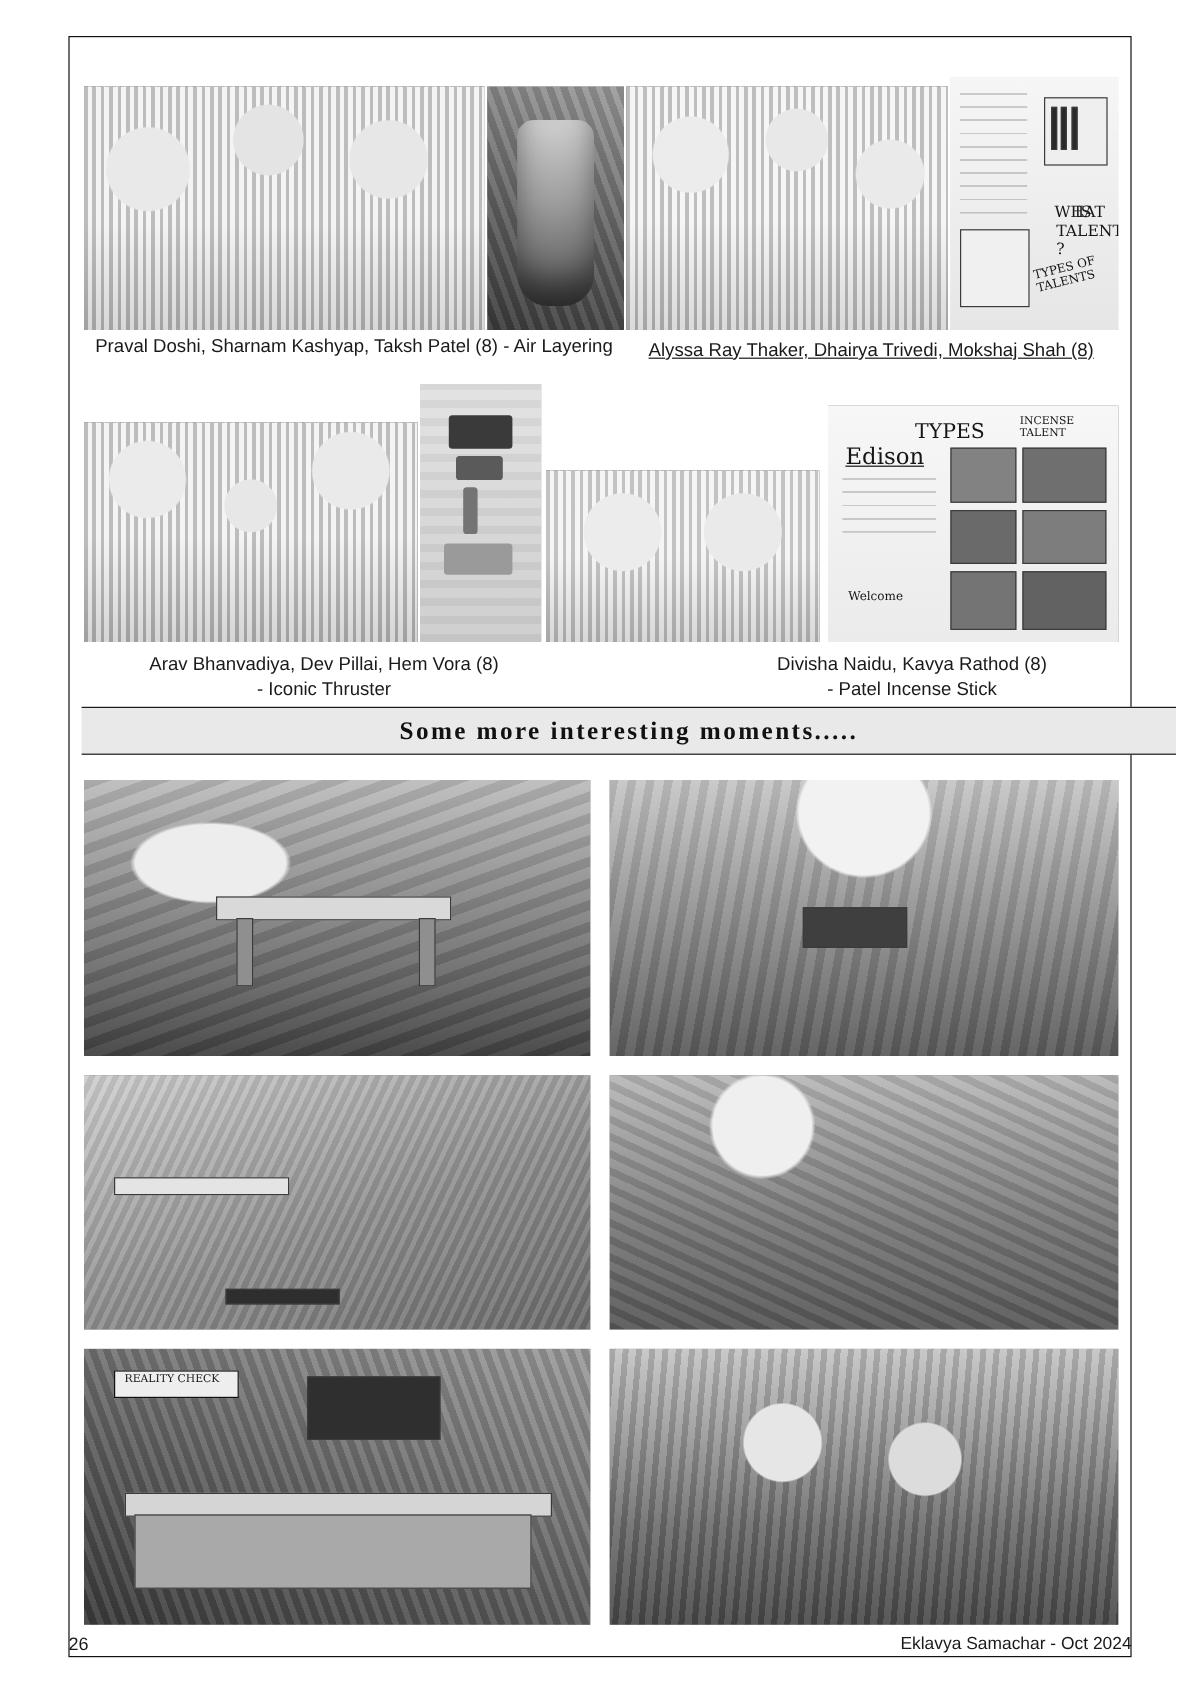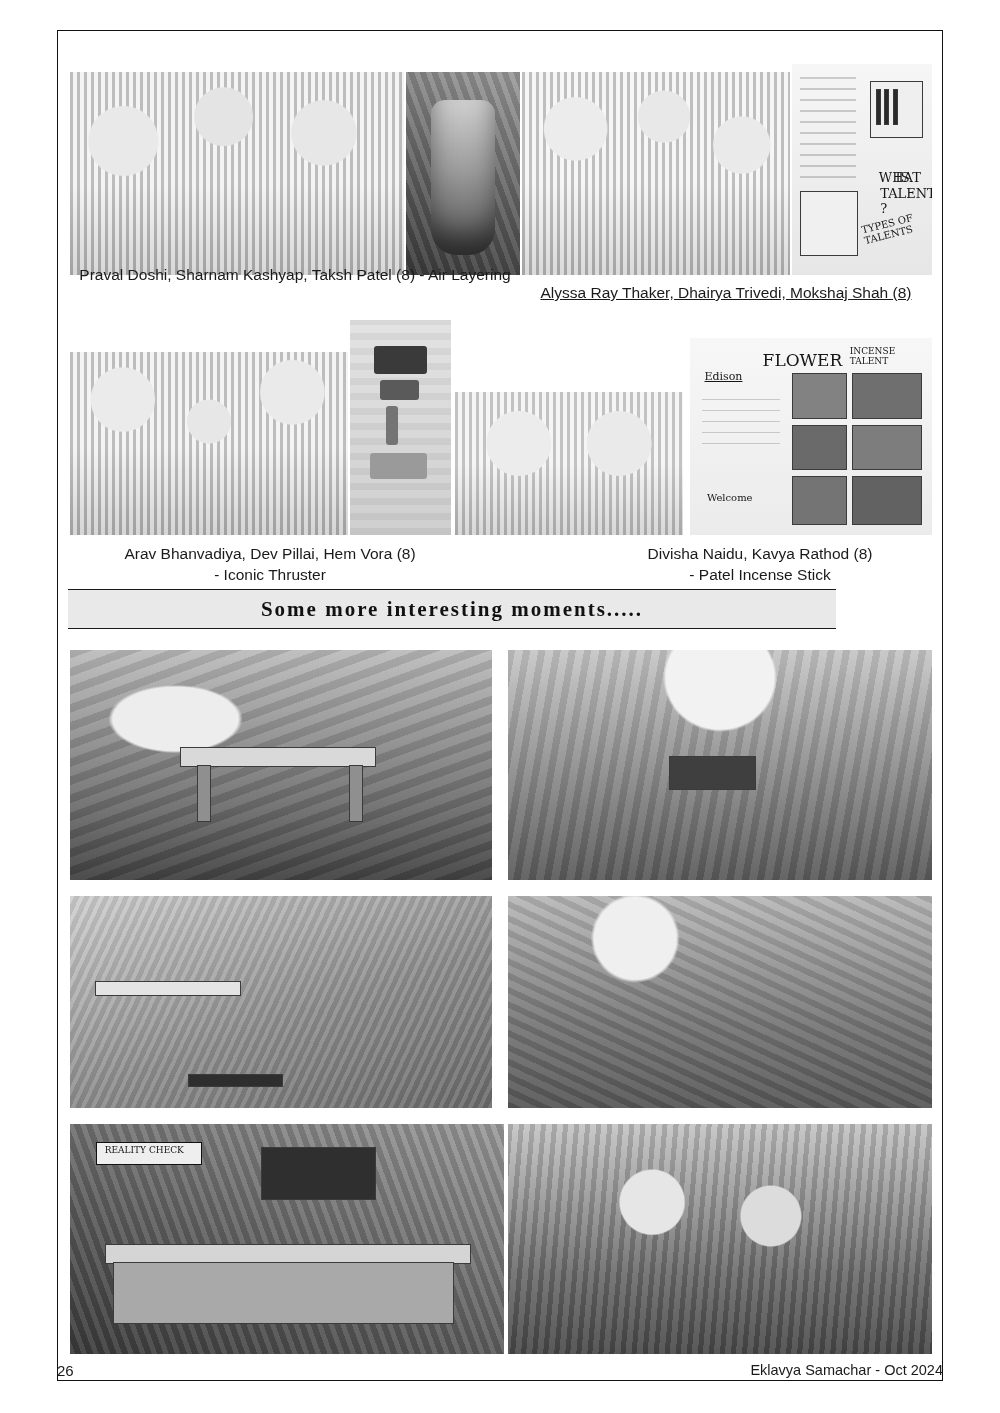--- a/index.html
+++ b/index.html
@@ -92,21 +92,21 @@
     font-size: 15.5px;
     line-height: 21px;
     color: #1a1a1a;
     font-family: "Liberation Sans", sans-serif;
   }
 
   .section-band {
     position: absolute;
     left: 68px;
     top: 589px;
-    width: 768px;
+    width: 912px;
     height: 38px;
     background: #e9e9e9;
     border-top: 1.6px solid #1a1a1a;
     border-bottom: 1.6px solid #1a1a1a;
     display: flex;
     align-items: center;
     justify-content: center;
   }
   .section-band span {
     font-family: "Liberation Serif", serif;
@@ -203,21 +203,21 @@
     <div class="mini-box" style="left:60%; top:12%; width:3px; height:16%; background:#2a2a2a;"></div>
     <div class="mini-box" style="left:66%; top:12%; width:3px; height:16%; background:#2a2a2a;"></div>
     <div class="mini-box" style="left:72%; top:12%; width:3px; height:16%; background:#2a2a2a;"></div>
     <div class="hand-title" style="left:62%; top:50%;">WHAT</div>
     <div class="hand-title" style="left:74%; top:50%;">IS</div>
     <div class="hand-title" style="left:63%; top:58%;">TALENT ?</div>
     <div class="hand-title" style="left:50%; top:72%; font-size:10px; transform:rotate(-14deg);">TYPES OF TALENTS</div>
     <div class="mini-box" style="left:6%; top:60%; width:40%; height:30%; background:#f0f0f0;"></div>
   </div>
 
-  <div class="caption" style="left:70px; top:264px; width:450px;">Praval Doshi, Sharnam Kashyap, Taksh Patel (8) - Air Layering</div>
+  <div class="caption" style="left:70px; top:278px; width:450px;">Praval Doshi, Sharnam Kashyap, Taksh Patel (8) - Air Layering</div>
 
   <div class="caption" style="left:520px; top:282px; width:412px;text-decoration:underline;">Alyssa Ray Thaker, Dhairya Trivedi, Mokshaj Shah (8)</div>
 
   <div class="photo tex-students" style="left:70px; top:352px; width:278px; height:183px;">
     <div class="ph-inner" style="background:
       radial-gradient(circle at 19% 26%, #ebebeb 0 12%, transparent 12.5%),
       radial-gradient(circle at 50% 38%, #e7e7e7 0 12%, transparent 12.5%),
       radial-gradient(circle at 80% 22%, #eaeaea 0 12%, transparent 12.5%),
       repeating-linear-gradient(90deg, rgba(0,0,0,.22) 0 3px, rgba(255,255,255,.18) 3px 7px),
       linear-gradient(#f2f2f2 0 52%, #cccccc 100%);"></div>
@@ -236,22 +236,22 @@
   <div class="photo tex-students" style="left:455px; top:392px; width:228px; height:143px;">
     <div class="ph-inner" style="background:
       radial-gradient(circle at 28% 36%, #ececec 0 17%, transparent 17.5%),
       radial-gradient(circle at 72% 36%, #eaeaea 0 17%, transparent 17.5%),
       repeating-linear-gradient(90deg, rgba(0,0,0,.20) 0 3px, rgba(255,255,255,.16) 3px 7px),
       linear-gradient(#f3f3f3 0 50%, #d0d0d0 100%);"></div>
   </div>
 
   <div class="photo" style="left:690px; top:338px; width:242px; height:197px;">
     <div class="ph-inner" style="background:linear-gradient(#f7f7f7,#ebebeb);"></div>
-    <div class="hand-title" style="left:6%; top:16%; font-size:11px;text-decoration:underline;">Edison</div>
-    <div class="hand-title" style="left:30%; top:6%; font-size:17px;">FLOWER</div>
+    <div class="hand-title" style="left:6%; top:16%; font-size:19px;text-decoration:underline;">Edison</div>
+    <div class="hand-title" style="left:30%; top:6%; font-size:17px;">TYPES</div>
     <div class="hand-title" style="left:66%; top:4%; font-size:9px;">INCENSE TALENT</div>
     <div class="poster-lines" style="left:5%; top:28%; width:32%; height:26%;"></div>
     <div class="mini-box" style="left:42%; top:18%; width:22%; height:22%; background:#828282;"></div>
     <div class="mini-box" style="left:67%; top:18%; width:28%; height:22%; background:#6f6f6f;"></div>
     <div class="mini-box" style="left:42%; top:44%; width:22%; height:22%; background:#6a6a6a;"></div>
     <div class="mini-box" style="left:67%; top:44%; width:28%; height:22%; background:#7d7d7d;"></div>
     <div class="mini-box" style="left:42%; top:70%; width:22%; height:24%; background:#747474;"></div>
     <div class="mini-box" style="left:67%; top:70%; width:28%; height:24%; background:#626262;"></div>
     <div class="hand-title" style="left:7%; top:78%; font-size:10px;">Welcome</div>
   </div>
@@ -281,21 +281,21 @@
   <div class="photo" style="left:70px; top:896px; width:422px; height:212px;">
     <div class="ph-inner tex-grey"></div>
     <div class="mini-box" style="left:6%; top:40%; width:34%; height:6%; background:#e4e4e4;"></div>
     <div class="mini-box" style="left:28%; top:84%; width:22%; height:5%; background:#2e2e2e;"></div>
   </div>
 
   <div class="photo" style="left:508px; top:896px; width:424px; height:212px;">
     <div class="ph-inner tex-outdoor"></div>
   </div>
 
-  <div class="photo" style="left:70px; top:1124px; width:422px; height:230px;padding-left:12px;">
+  <div class="photo" style="left:70px; top:1124px; width:422px; height:230px;">
     <div class="ph-inner tex-dark"></div>
     <div class="mini-box" style="left:6%; top:8%; width:24%; height:9%; background:#eeeeee; border:1px solid #111;"></div>
     <div class="hand-title" style="left:8%; top:9%; font-size:9px;">REALITY CHECK</div>
     <div class="mini-box" style="left:44%; top:10%; width:26%; height:22%; background:#2f2f2f;"></div>
     <div class="mini-box" style="left:8%; top:52%; width:84%; height:8%; background:#d5d5d5;"></div>
     <div class="mini-box" style="left:10%; top:60%; width:78%; height:26%; background:#a9a9a9;"></div>
   </div>
 
   <div class="photo" style="left:508px; top:1124px; width:424px; height:230px;">
     <div class="ph-inner" style="background:

